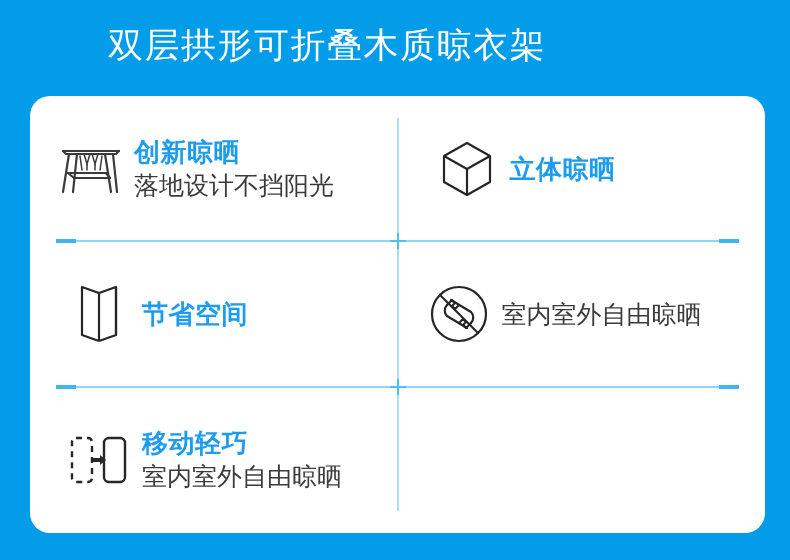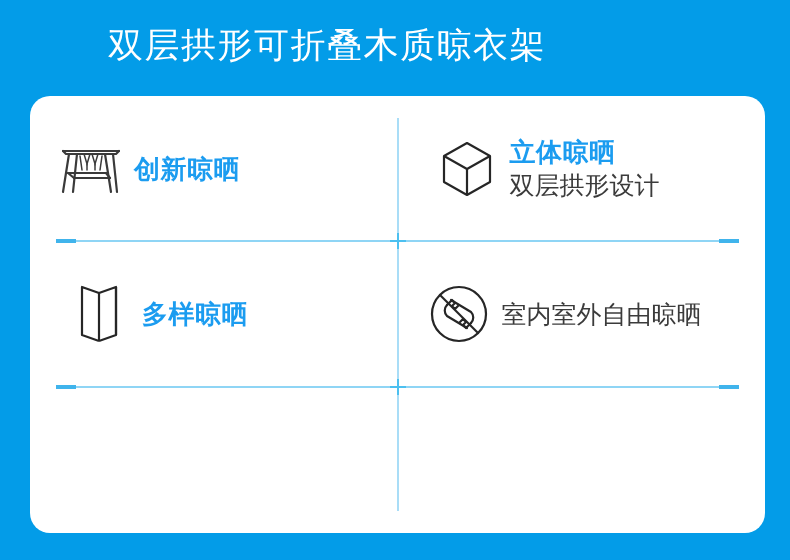--- a/index.html
+++ b/index.html
@@ -177,53 +177,53 @@
               <path d="M32 14 L35 24 L38 14"></path>
               <path d="M27 24 L27 30"></path>
               <path d="M35 24 L35 30"></path>
               <path d="M20 16 L22 30"></path>
               <path d="M42 16 L40 30"></path>
             </g>
           </svg>
         </span>
         <span class="texts">
           <span class="head">创新晾晒</span>
+          <span class="sub">落地设计不挡阳光</span>
         </span>
       </div>
 
       <div class="cell col2">
         <span class="icon">
           <svg width="54" height="58" viewBox="0 0 54 58">
             <g fill="none" stroke="#262626" stroke-width="2.2" stroke-linejoin="round">
               <path d="M27 3 L50 16 L50 42 L27 55 L4 42 L4 16 Z"></path>
               <path d="M4 16 L27 29 L50 16"></path>
               <path d="M27 29 L27 55"></path>
             </g>
           </svg>
         </span>
         <span class="texts">
           <span class="head">立体晾晒</span>
-          <span class="sub">双层拱形设计</span>
         </span>
       </div>
 
 
       <div class="cell col2">
         <span class="icon">
           <svg width="48" height="62" viewBox="0 0 48 62">
             <g fill="none" stroke="#262626" stroke-width="2.2" stroke-linejoin="round">
               <path d="M24 10 L24 58"></path>
               <path d="M24 10 L7 4 L7 52 L24 58"></path>
               <path d="M24 10 L41 4 L41 52 L24 58"></path>
               <path d="M41 4 L41 52"></path>
             </g>
           </svg>
         </span>
         <span class="texts">
-          <span class="head">多样晾晒</span>
+          <span class="head">节省空间</span>
         </span>
       </div>
 
       <div class="cell">
         <span class="icon">
           <svg width="62" height="62" viewBox="0 0 62 62">
             <g fill="none" stroke="#262626" stroke-width="2.2" stroke-linecap="round" stroke-linejoin="round">
               <circle cx="31" cy="31" r="27"></circle>
               <path d="M12 12 L50 50"></path>
               <path d="M21 16 C17 19 17 24 20 27 L38 45 C41 48 46 48 49 44 C52 41 51 36 48 33 L30 15 C27 12 24 13 21 16 Z" opacity="0"></path>
@@ -232,20 +232,38 @@
               <path d="M43 40 C46 37 46 32 43 29 L23 17"></path>
               <path d="M43 40 L38 45 L35 42 L38 39 L35 36 L32 39"></path>
             </g>
           </svg>
         </span>
         <span class="texts">
           <span class="sub">室内室外自由晾晒</span>
         </span>
       </div>
 
+      <div class="cell col2">
+        <span class="icon">
+          <svg width="62" height="58" viewBox="0 0 62 58">
+            <g fill="none" stroke="#262626" stroke-width="2.4" stroke-linejoin="round">
+              <rect x="4" y="7" width="20" height="44" rx="4" stroke-dasharray="6 5"></rect>
+              <rect x="36" y="7" width="21" height="44" rx="5"></rect>
+            </g>
+            <g fill="#262626">
+              <rect x="25" y="27" width="8" height="4"></rect>
+              <polygon points="32,24 38,29 32,34"></polygon>
+            </g>
+          </svg>
+        </span>
+        <span class="texts">
+          <span class="head">移动轻巧</span>
+          <span class="sub">室内室外自由晾晒</span>
+        </span>
+      </div>
 
     </div>
 
     <div class="hdiv r1">
       <span class="cap left"></span>
       <span class="cap right"></span>
     </div>
     <div class="hdiv r2">
       <span class="cap left"></span>
       <span class="cap right"></span>

